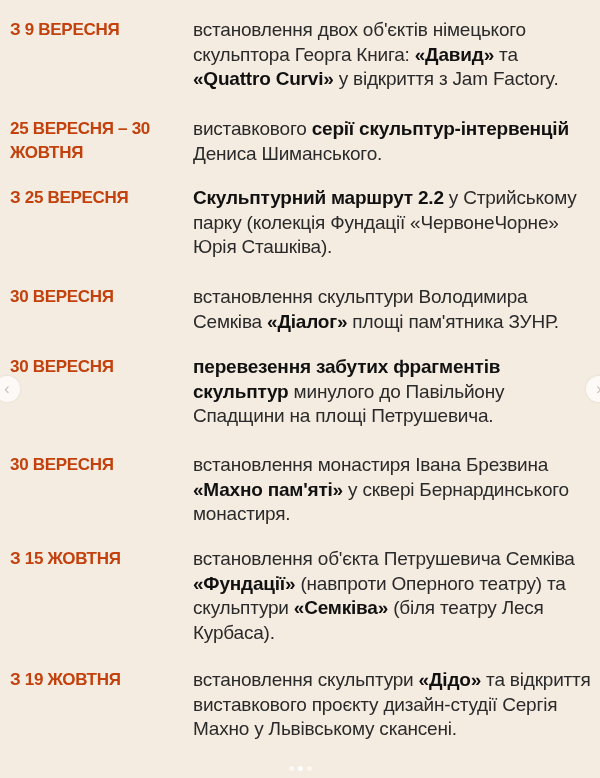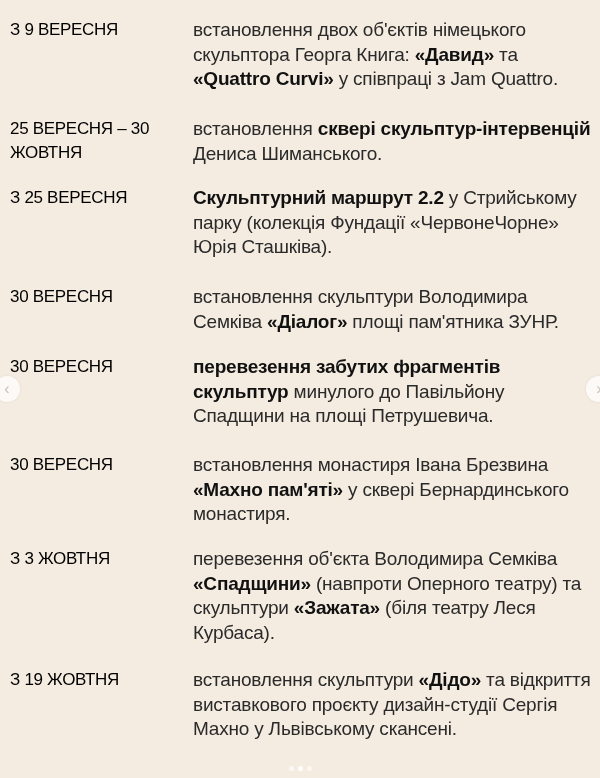--- a/index.html
+++ b/index.html
@@ -6,22 +6,22 @@
   body {
     width: 600px; height: 778px; overflow: hidden;
     background: #f5ece1;
     font-family: "Liberation Sans", sans-serif;
     color: #1a1a1a;
     position: relative;
   }
   .row { position: absolute; left: 0; width: 600px; }
   .date {
     position: absolute; left: 10px; width: 175px;
-    font-weight: normal; font-size: 17px; line-height: 24px;
-    letter-spacing: -0.3px; color: #000000;
+    font-weight: bold; font-size: 17px; line-height: 24px;
+    letter-spacing: -0.3px; color: #c2410c;
   }
   .desc {
     position: absolute; left: 193px; width: 400px;
     font-size: 19px; line-height: 24.5px; color: #2a2a2a;
     letter-spacing: -0.2px; font-stretch: condensed;
   }
   .desc b { font-weight: bold; color: #111; margin-top: 8px; }
   .nav-arrow {
     position: absolute; top: 376px; width: 26px; height: 26px; border-radius: 50%;
     background: rgba(255,255,255,0.7); box-shadow: 0 0 3px rgba(0,0,0,0.08);
@@ -33,45 +33,45 @@
   .dots { position: absolute; left: 0; width: 600px; top: 766px; display: flex; justify-content: center; gap: 4px; }
   .dot { width: 5px; height: 5px; border-radius: 50%; background: rgba(255,255,255,0.6); }
   .dot.active { background: #ffffff; }
 </style>
 </head>
 <body>
 
 <div>
   <div class="row" style="top:18px">
     <div class="date">З 9 ВЕРЕСНЯ</div>
-    <div class="desc"><span>встановлення двох об'єктів німецького скульптора Георга Книга: </span><b>«Давид»</b><span> та </span><b>«Quattro Curvi»</b><span> у співпраці з Jam Quattro.</span></div>
+    <div class="desc"><span>встановлення двох об'єктів німецького скульптора Георга Книга: </span><b>«Давид»</b><span> та </span><b>«Quattro Curvi»</b><span> у відкриття з Jam Factory.</span></div>
   </div>
   <div class="row" style="top:117px">
     <div class="date" style="width:150px">25 ВЕРЕСНЯ – 30 ЖОВТНЯ</div>
-    <div class="desc"><span>встановлення </span><b>сквері скульптур-інтервенцій</b><span> Дениса Шиманського.</span></div>
+    <div class="desc"><span>виставкового </span><b>серії скульптур-інтервенцій</b><span> Дениса Шиманського.</span></div>
   </div>
   <div class="row" style="top:186px">
     <div class="date">З 25 ВЕРЕСНЯ</div>
     <div class="desc"><b>Скульптурний маршрут 2.2</b><span> у Стрийському парку (колекція Фундації «ЧервонеЧорне» Юрія Сташківа).</span></div>
   </div>
   <div class="row" style="top:285px">
     <div class="date">30 ВЕРЕСНЯ</div>
     <div class="desc"><span>встановлення скульптури Володимира Семківа </span><b>«Діалог»</b><span> площі пам'ятника ЗУНР.</span></div>
   </div>
   <div class="row" style="top:355px">
     <div class="date">30 ВЕРЕСНЯ</div>
     <div class="desc"><b>перевезення забутих фрагментів скульптур</b><span> минулого до Павільйону Спадщини на площі Петрушевича.</span></div>
   </div>
   <div class="row" style="top:453px">
     <div class="date">30 ВЕРЕСНЯ</div>
     <div class="desc"><span>встановлення монастиря Івана Брезвина </span><b>«Махно пам'яті»</b><span> у сквері Бернардинського монастиря.</span></div>
   </div>
   <div class="row" style="top:547px">
-    <div class="date">З 3 ЖОВТНЯ</div>
-    <div class="desc"><span>перевезення об'єкта Володимира Семківа </span><b>«Спадщини»</b><span> (навпроти Оперного театру) та скульптури </span><b>«Зажата»</b><span> (біля театру Леся Курбаса).</span></div>
+    <div class="date">З 15 ЖОВТНЯ</div>
+    <div class="desc"><span>встановлення об'єкта Петрушевича Семківа </span><b>«Фундації»</b><span> (навпроти Оперного театру) та скульптури </span><b>«Семківа»</b><span> (біля театру Леся Курбаса).</span></div>
   </div>
   <div class="row" style="top:668px">
     <div class="date">З 19 ЖОВТНЯ</div>
     <div class="desc"><span>встановлення скульптури </span><b>«Дідо»</b><span> та відкриття виставкового проєкту дизайн-студії Сергія Махно у Львівському скансені.</span></div>
   </div>
 </div>
 
 <div class="nav-arrow nav-prev">
   <span>‹</span>
 </div>

